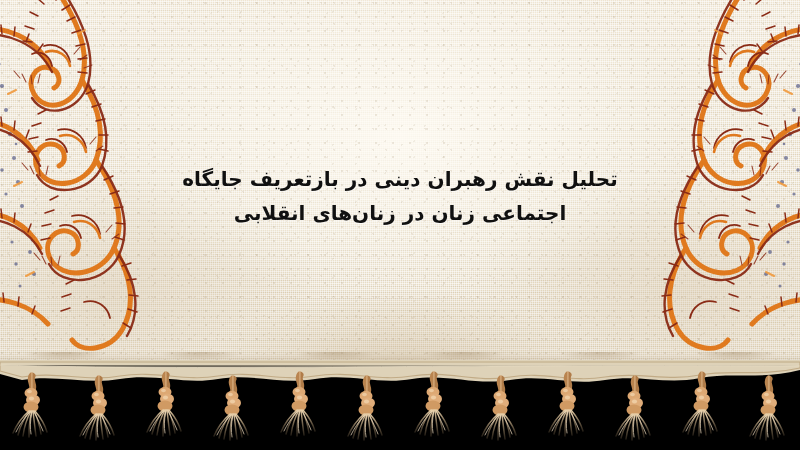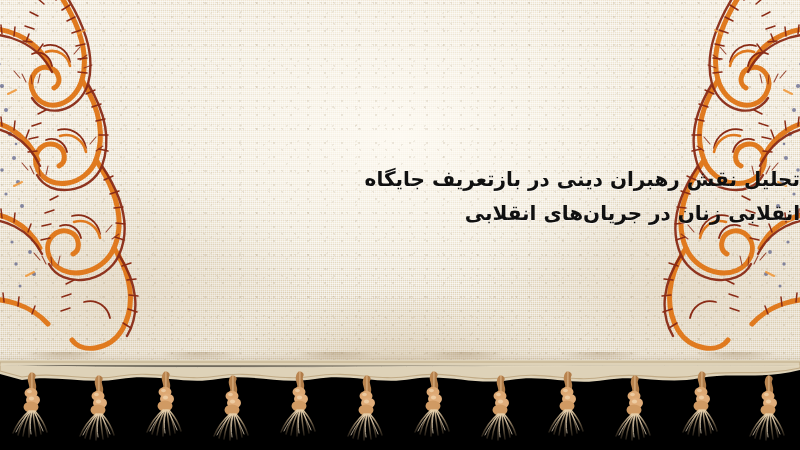--- a/index.html
+++ b/index.html
@@ -52,21 +52,21 @@
 
   
   .orn{position:absolute;top:-6px;width:250px;height:360px;pointer-events:none;}
   .orn.left{left:-14px;}
   .orn.right{right:-14px;transform:scaleX(-1);}
   .orn svg{width:100%;height:100%;display:block;}
 
   
   .title-wrap{
     position:absolute;left:0;top:162px;width:800px;
-    text-align:right;z-index:6;
+    text-align:center;z-index:6;
   }
   .title-line{
     display:block;
     font-size:20px;line-height:34px;font-weight:bold;
     color:#101010;letter-spacing:0;
     text-shadow:0 1px 0 rgba(255,255,255,.45);
     direction:rtl;unicode-bidi:isolate;
   }
 
   
@@ -272,21 +272,21 @@
         <path d="M120 238 l6 -7 M126 245 l7 -5"></path>
       </g>
       <g stroke="#f09a3e" stroke-width="2" stroke-linecap="round" opacity=".9">
         <path d="M30 96 l-8 4 M36 188 l-8 4 M48 278 l-8 4 M92 40 l7 -4"></path>
       </g>
     </svg>
   </div>
 
   <div class="title-wrap">
     <span class="title-line">تحلیل نقش رهبران دینی در بازتعریف جایگاه</span>
-    <span class="title-line">انقلابی زنان در جریان‌های انقلابی</span>
+    <span class="title-line">اجتماعی زنان در زنان‌های انقلابی</span>
   </div>
 
   <div class="fringe">
     <svg viewBox="0 0 800 90" xmlns="http://www.w3.org/2000/svg">
       <defs>
         <linearGradient id="cordg" x1="0" y1="0" x2="1" y2="0">
           <stop offset="0%" stop-color="#b9844f"></stop>
           <stop offset="45%" stop-color="#e8c396"></stop>
           <stop offset="100%" stop-color="#b07c49"></stop>
         </linearGradient>

